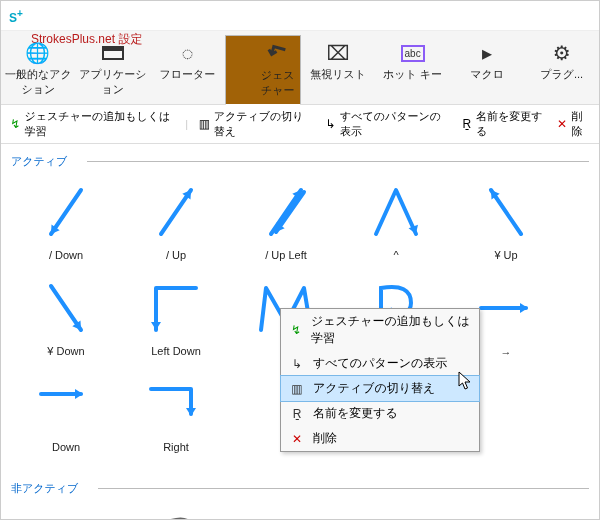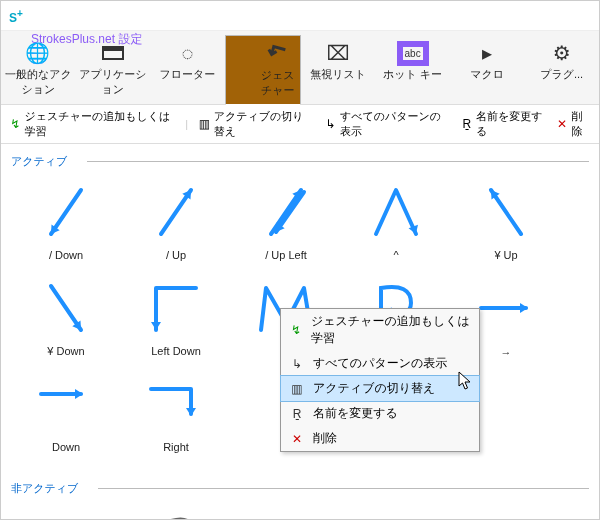--- a/index.html
+++ b/index.html
@@ -1,19 +1,19 @@
 <!DOCTYPE html>
 <html><head>
 <meta charset="utf-8">
 <style>
   * { box-sizing: border-box; margin: 0; padding: 0; }
   body { font-family: "Yu Gothic UI", "Meiryo", sans-serif; font-size: 12px; background: #fff; width: 600px; height: 520px; overflow: hidden; border: 1px solid #ccc; }
   .titlebar { height: 30px; display: flex; align-items: center; padding: 0 8px; background: #fff; border-bottom: 1px solid #eee; }
   .titlebar .app-icon { width: 16px; height: 16px; margin-right: 6px; color: #00a8c8; font-weight: bold; }
-  .titlebar .title { font-size: 12px; color: #8b5cf6; margin-top: 48px; }
+  .titlebar .title { font-size: 12px; color: #b91c1c; margin-top: 48px; }
   .ribbon { display: flex; background: #f5f5f5; border-bottom: 1px solid #ddd; padding: 4px 0 0 0; }
   .ribbon-item { width: 78px; text-align: center; padding: 4px 2px 6px 2px; cursor: pointer; font-size: 11px; color: #222; }
   .ribbon-item.selected { background: #a16207; border: 1px solid #bbb; border-bottom: 1px solid #fff; margin-bottom: -1px; padding-left: 32px; }
   .ribbon-item .ribbon-icon { height: 28px; display: flex; align-items: center; justify-content: center; font-size: 20px; color: #333; }
   .toolbar { display: flex; align-items: center; gap: 10px; padding: 4px 8px; border-bottom: 1px solid #ddd; font-size: 11px; background: #fff; }
   .toolbar .tool { display: flex; align-items: center; gap: 3px; cursor: pointer; }
   .toolbar .tool .ticon { width: 14px; height: 14px; display: inline-flex; align-items: center; justify-content: center; font-size: 12px; }
   .section { padding: 4px 10px 10px 10px; }
   .section-header { display: flex; align-items: center; gap: 20px; margin: 6px 0 4px 0; }
   .section-header .lbl { color: #0066cc; font-size: 11px; white-space: nowrap; }
@@ -59,21 +59,21 @@
         </svg>
       </div>
       <div>ジェスチャー</div>
     </div>
     <div class="ribbon-item">
       <div class="ribbon-icon">⌧</div>
       <div>無視リスト</div>
     </div>
     <div class="ribbon-item">
       <div class="ribbon-icon">
-        <span style="border:6px solid #8b5cf6;font-size:10px;padding:1px 2px;">abc</span>
+        <span style="border:2px solid #8b5cf6;font-size:10px;padding:1px 2px;">abc</span>
       </div>
       <div>ホット キー</div>
     </div>
     <div class="ribbon-item">
       <div class="ribbon-icon">▸</div>
       <div>マクロ</div>
     </div>
     <div class="ribbon-item">
       <div class="ribbon-icon">⚙</div>
       <div>プラグ...</div>

